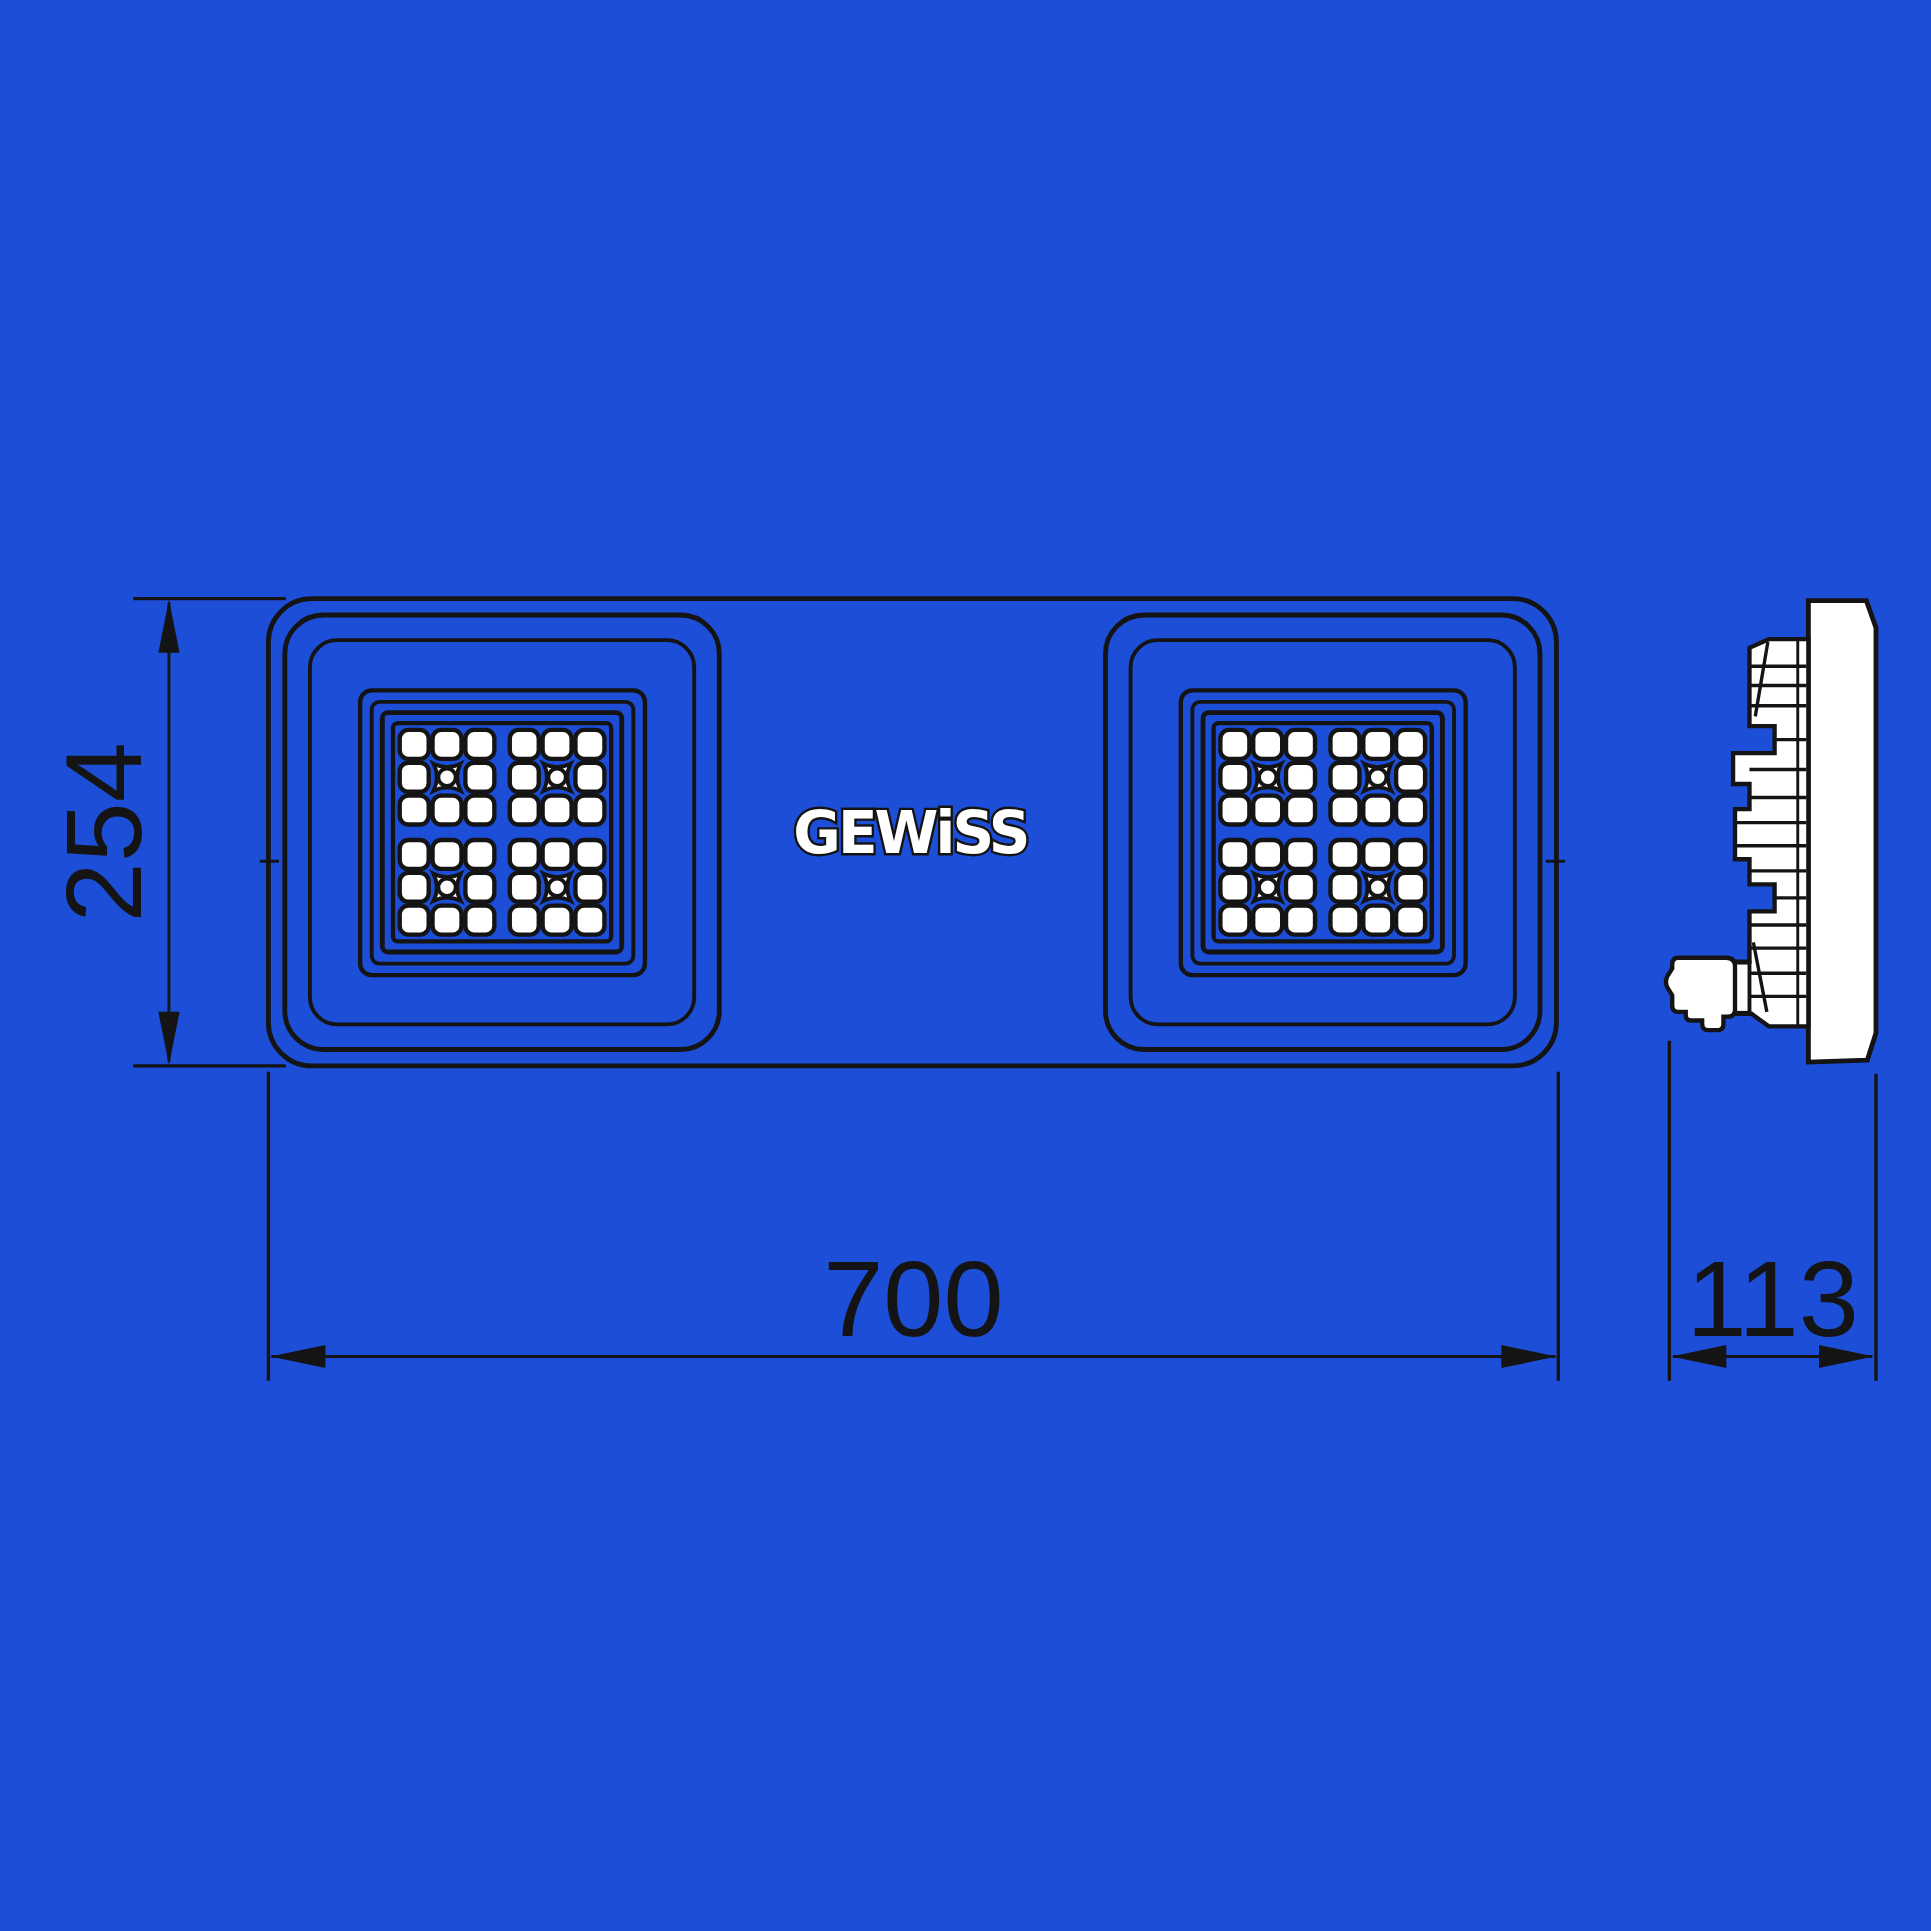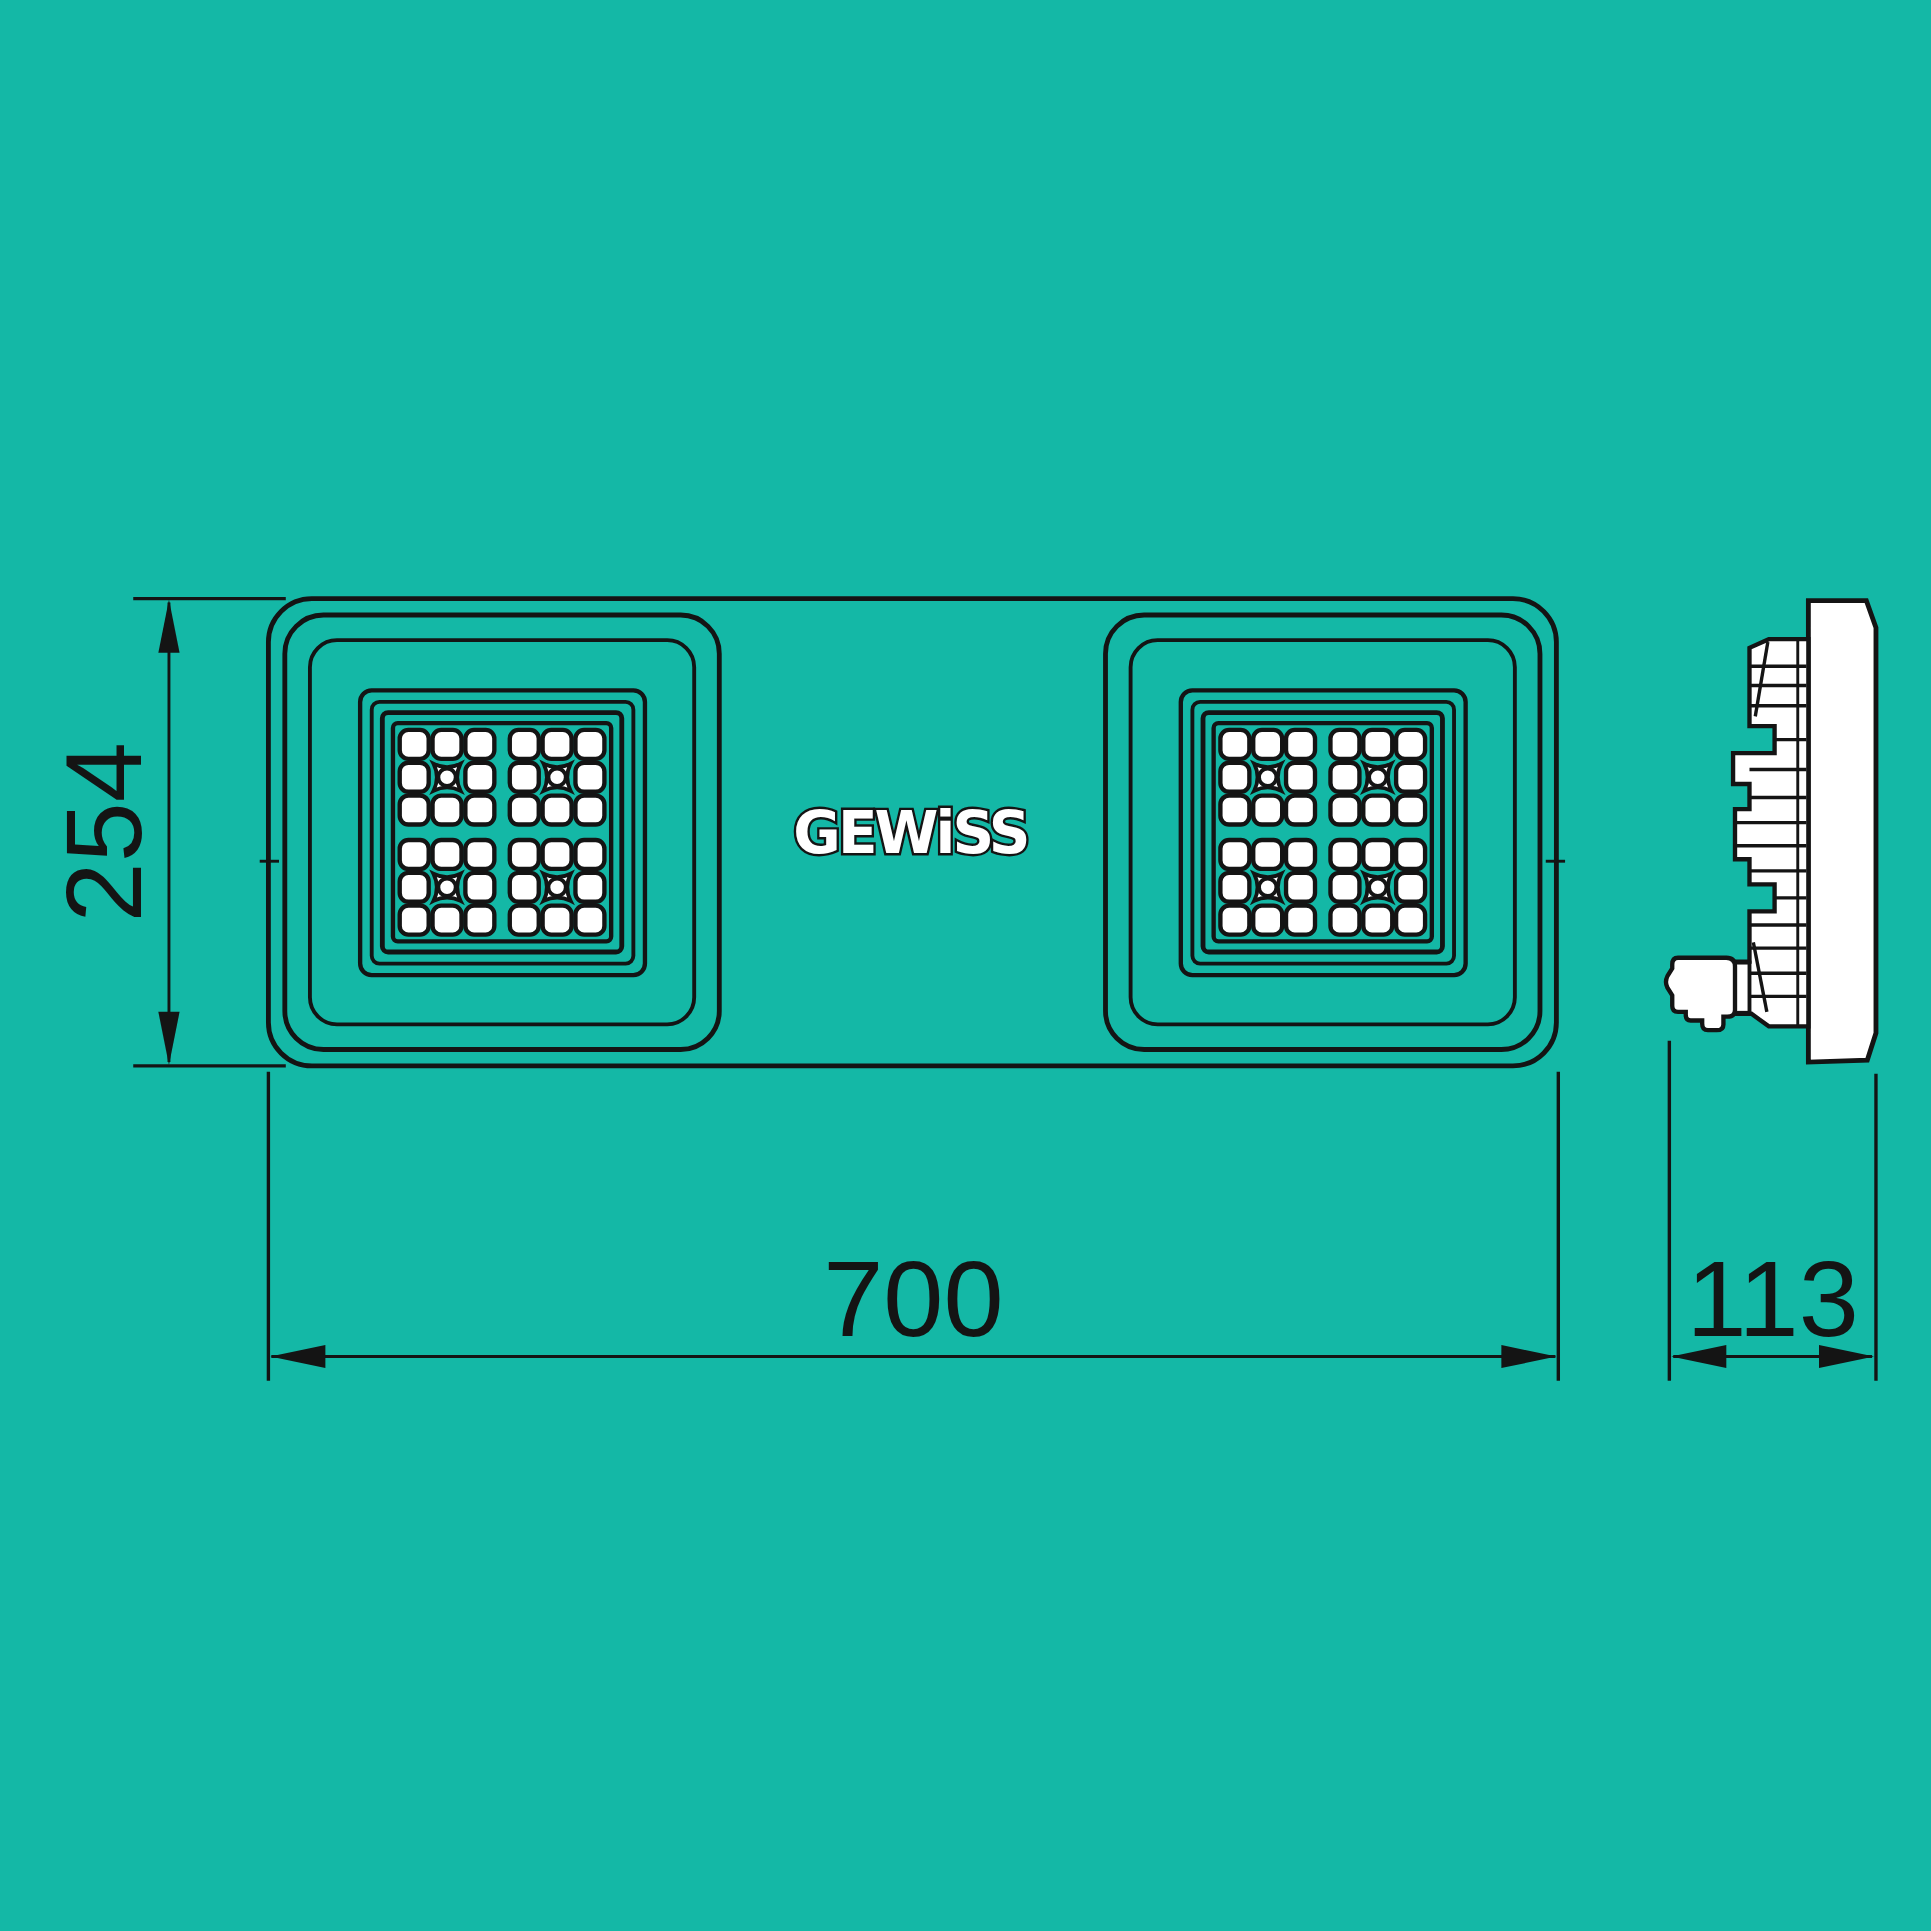--- a/index.html
+++ b/index.html
@@ -1,17 +1,17 @@
 <!DOCTYPE html>
 <html><head>
 <meta charset="utf-8">
 <style>
   html,body{margin:0;padding:0;background:#ffffff;}
   body{font-family:"Liberation Sans", sans-serif;}
-  .stage{width:1931px;height:1931px;background:#14b8a6;position:relative;}
+  .stage{width:1931px;height:1931px;background:#1d4ed8;position:relative;}
   svg{display:block;}
   .ln{fill:none;stroke:#141414;}
   .w3{stroke-width:3;}
   .w35{stroke-width:3.5;}
   .w4{stroke-width:4;}
   .w45{stroke-width:4.5;}
   .w5{stroke-width:5;}
   .fillw{fill:#ffffff;stroke:#141414;}
   .dim-text{font-family:"Liberation Sans", sans-serif;font-size:112px;fill:#141414;}
   .logo-text{font-family:"DejaVu Sans", sans-serif;font-size:60px;font-weight:bold;

